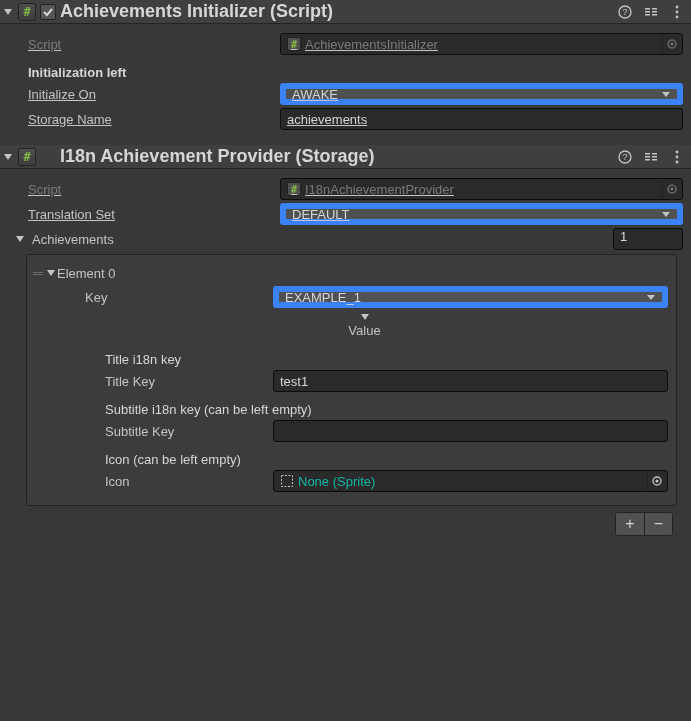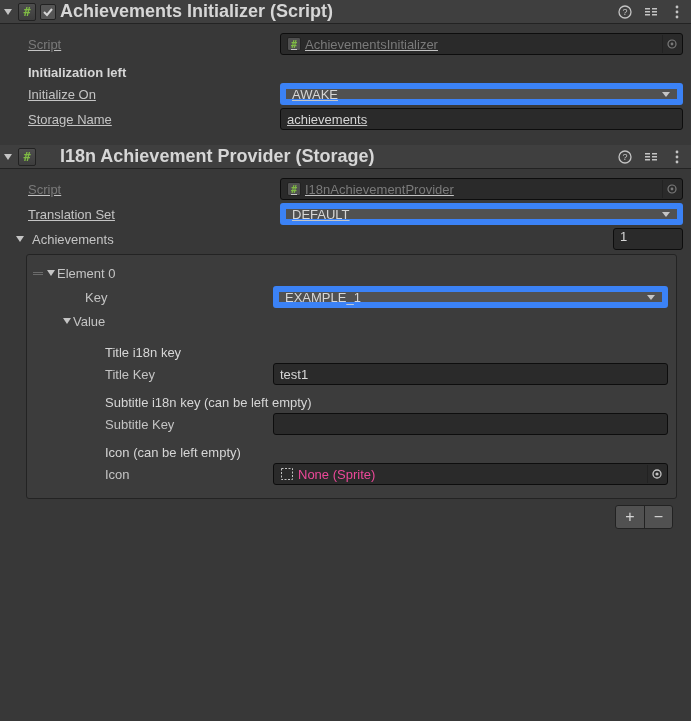--- a/index.html
+++ b/index.html
@@ -131,21 +131,21 @@
     background: #515151;
     border: 6px solid #3b82f6;
     color: #d6d6d6;
     justify-content: space-between;
     cursor: pointer;
   }
   .dropdown .dd-arrow { margin-left: auto; }
   .object-field {
     background: #2a2a2a;
     border: 1px solid #0d0d0d;
-    color: #ec4899;
+    color: #14b8a6;
     justify-content: space-between;
   }
   .object-field.readonly { color: #7a7a7a; }
   .object-picker {
     width: 18px; height: 18px;
     border-left: 1px solid #222;
     display: inline-flex; align-items:center; justify-content:center;
     margin-right: -4px;
     cursor: pointer;
   }
@@ -194,21 +194,21 @@
   .drag-handle {
     color: #6b6b6b;
     width: 14px;
     display:inline-flex; align-items:center; flex-direction:column; gap:1px;
     margin-left:-4px;
   }
   .drag-handle::before, .drag-handle::after {
     content:""; width:10px; height:1px; background:#6b6b6b;
   }
   .elem-row { display:flex; align-items:center; gap:0; min-height:20px; margin:2px 0; }
-  .indent-1 { padding-left: 26px; }
+  .indent-1 { padding-left: 26px; flex-direction: column; }
   .indent-2 { padding-left: 50px; }
   .indent-3 { padding-left: 70px; }
   .sub-heading { font-weight:400; color:#d6d6d6; margin-top:10px; }
   .elem-label-col {
     width: 238px;
     flex-shrink: 0;
   }
   .listbox-row { display:flex; align-items:center; margin:3px 0; min-height:22px; }
 
   .footer-buttons {

